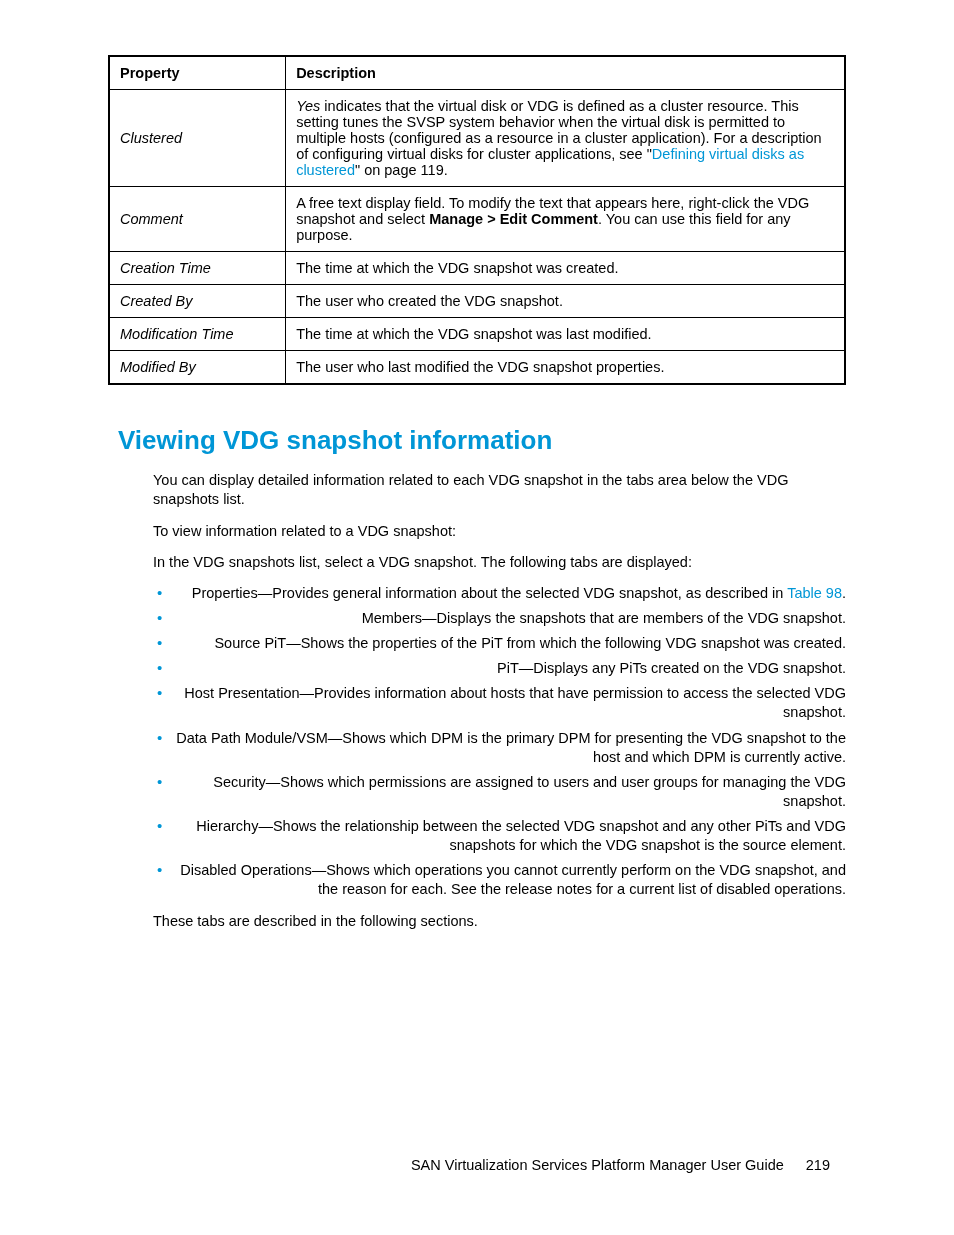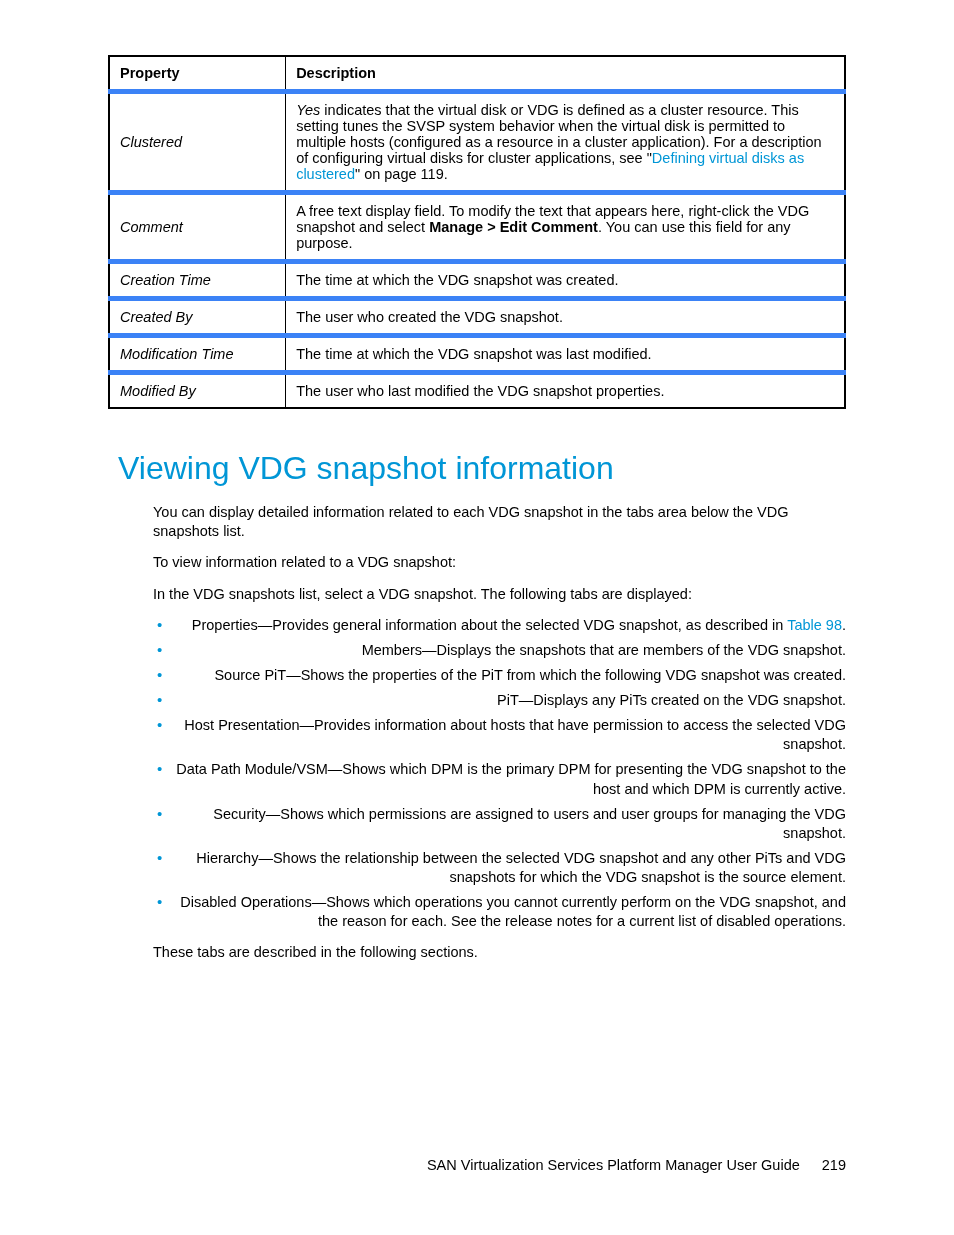--- a/index.html
+++ b/index.html
@@ -16,40 +16,40 @@
   }
   table.props {
     width: 100%;
     border-collapse: collapse;
     font-size: 14.5px;
   }
   table.props th, table.props td {
     text-align: left;
     vertical-align: top;
     padding: 8px 10px;
-    border-top: 5px solid #3b82f6;
+    border-top: 1px solid #3b82f6;
     border-bottom: 1px solid #000;
   }
   table.props th {
     font-weight: bold;
     border-radius: 11px;
   }
   table.props .col-prop { width: 24%; border-left: 2px solid #000; border-right: 1px solid #000; }
   table.props .col-desc { width: 76%; border-right: 2px solid #000; }
   table.props thead th.col-prop,
   table.props thead th.col-desc { border-top: 2px solid #000; }
   table.props tr:last-child td { border-bottom: 2px solid #000; }
   table.props td.col-prop { vertical-align: middle; font-style: italic; }
   .italic { font-style: italic; }
   .bold { font-weight: bold; }
   .link { color: #0096d6; }
 
   h2.section-heading {
-    font-size: 32px;
-    font-weight: normal;
+    font-size: 26px;
+    font-weight: bold;
     color: #0096d6;
     margin: 38px 0 14px -35px;
   }
   .body-indent {
     margin-left: 45px;
     font-size: 14.5px;
     line-height: 1.32;
   }
   .body-indent p { margin-bottom: 12px; }
   ul.bullets {
@@ -68,21 +68,21 @@
     position: absolute;
     left: 4px;
     top: 0;
     color: #0096d6;
     font-size: 15px;
     line-height: 1.2;
   }
   .footer {
     position: absolute;
     bottom: 62px;
-    right: 108px;
+    right: 124px;
     font-size: 14.5px;
   }
   .footer .pn { margin-left: 18px; }
 </style>
 </head>
 <body>
 
 <div class="page">
 
   <table class="props">

